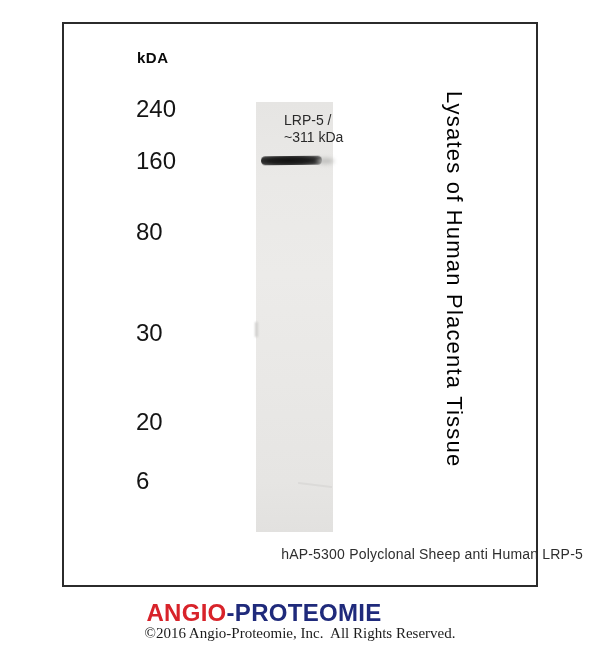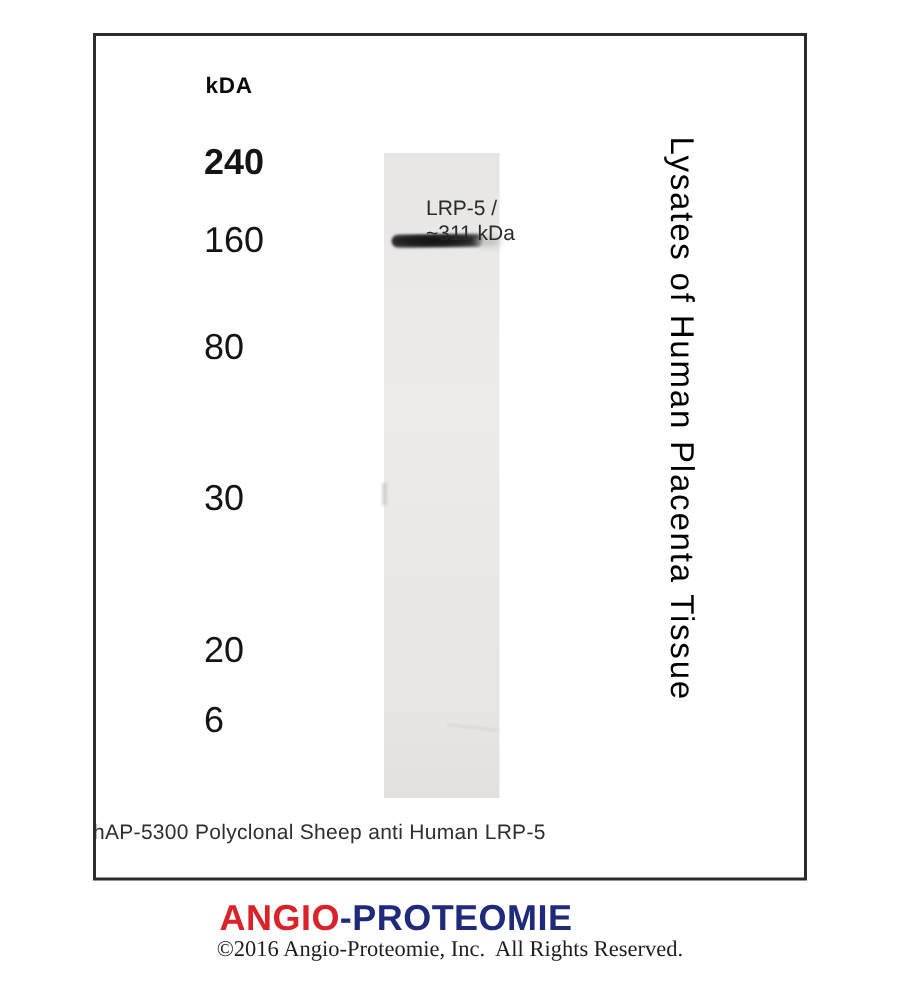--- a/index.html
+++ b/index.html
@@ -88,45 +88,46 @@
     top: 382px;
     width: 34px;
     height: 2px;
     background: #dbdad8;
     transform: rotate(7deg);
     filter: blur(0.7px);
   }
   .band-annotation {
     position: absolute;
     left: 284px;
-    top: 130px;
+    top: 112px;
     font-size: 14px;
     line-height: 17px;
     color: #2a2a2a;
   }
   .sample-label {
     position: absolute;
     left: 441px;
     top: 91px;
     writing-mode: vertical-rl;
     text-orientation: mixed;
     font-size: 22px;
     letter-spacing: 1.2px;
     color: #000000;
     white-space: nowrap;
   }
   .figure-caption {
     position: absolute;
     left: 62px;
     top: 546px;
     width: 476px;
-    text-align: left;
+    text-align: right;
     font-size: 14px;
     letter-spacing: 0.2px;
     color: #2e2e2e;
+    padding-left: 45px;
   }
   .brand-logo {
     position: absolute;
     left: 0;
     top: 599px;
     width: 528px;
     text-align: center;
     font-size: 24px;
     font-weight: bold;
     letter-spacing: 0.3px;
@@ -151,25 +152,25 @@
     <div class="band"></div>
     <div class="band-tail"></div>
     <div class="lane-smudge"></div>
     <div class="lane-scratch"></div>
   </div>
 </div>
 
 <div class="kda-label">kDA</div>
 
 <div>
-    <div class="marker" style="top: 95px; font-weight: bold;">240</div>
+    <div class="marker" style="top: 95px;">240</div>
     <div class="marker" style="top: 147px;">160</div>
     <div class="marker" style="top: 218px;">80</div>
     <div class="marker" style="top: 319px;">30</div>
-    <div class="marker" style="top: 420px;">20</div>
+    <div class="marker" style="top: 408px;">20</div>
     <div class="marker" style="top: 467px;">6</div>
   </div>
 
 <div class="band-annotation">
   <div>LRP-5 /</div>
   <div>~311 kDa</div>
 </div>
 
 <div class="sample-label">Lysates of Human Placenta Tissue</div>
 

